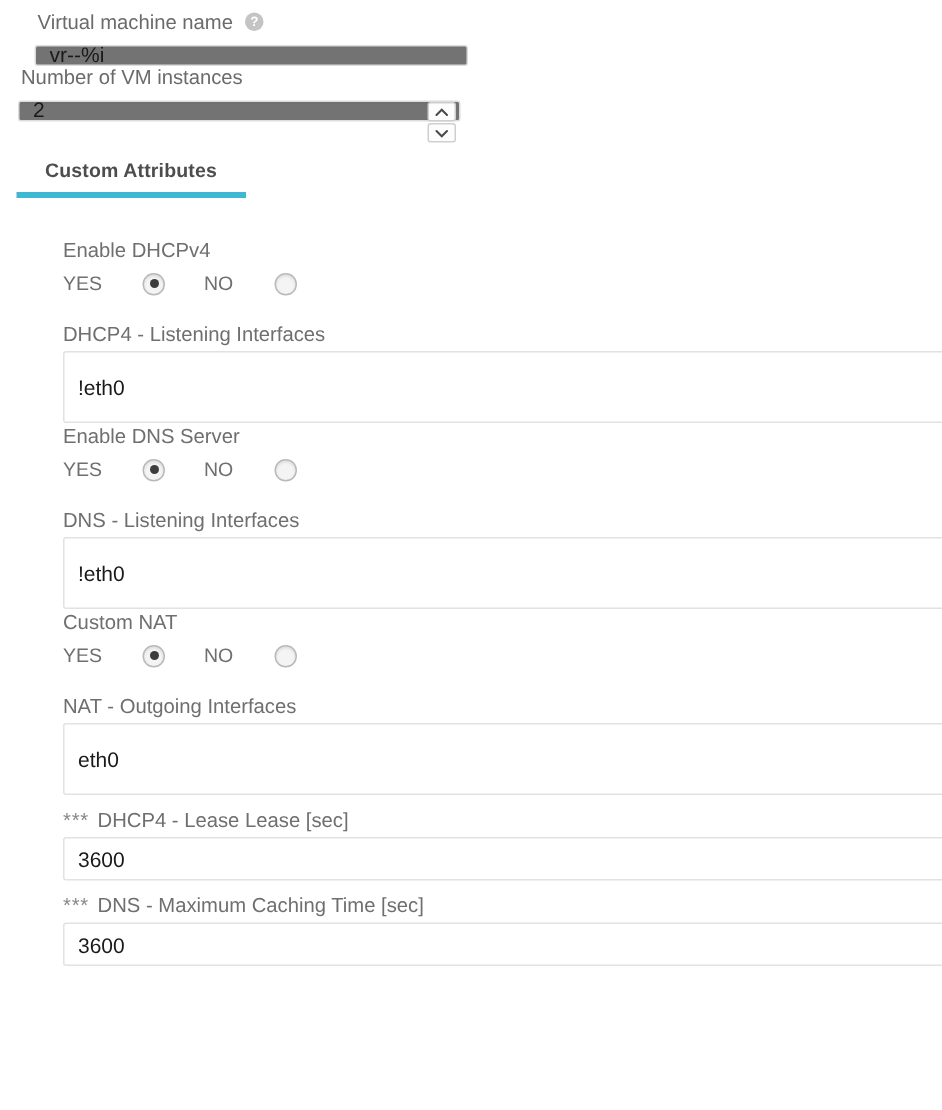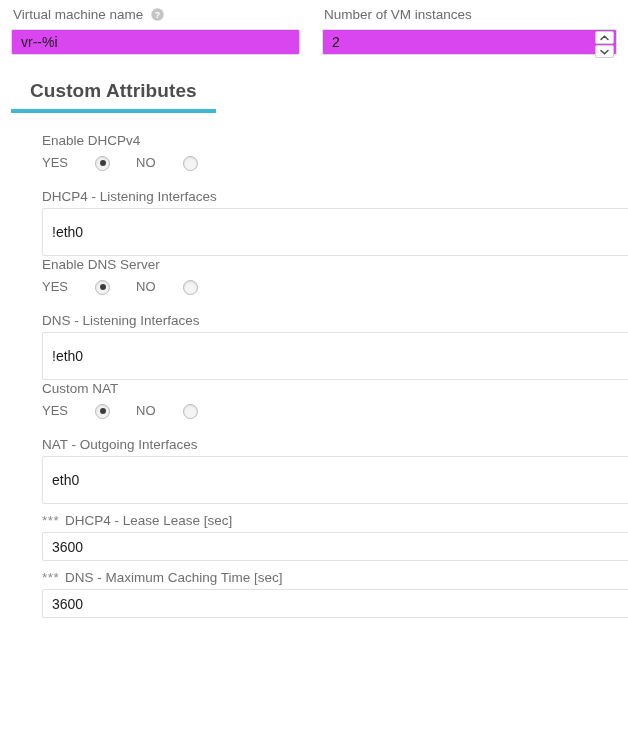--- a/index.html
+++ b/index.html
@@ -13,22 +13,23 @@
     font-family: "Liberation Sans", sans-serif;
     font-size: 13px;
     color: #555555;
     overflow: hidden;
     position: relative;
   }
 
   
   .top-row {
     display: flex;
-    padding: 7px 0 0 0;
-    box-sizing: border-box;
+    padding: 7px 0 0 12px;
+    box-sizing: border-box;
+    flex-direction: column;
   }
   .top-col {
     box-sizing: border-box;
   }
   .top-col.left  { width: 322px; padding: 0 22px 0 11px; }
   .top-col.right { width: 306px; padding: 0 11px 0 0;   }
 
   .field-label {
     display: block;
     font-size: 13.5px;
@@ -41,24 +42,24 @@
     display: inline-block;
     vertical-align: -2px;
     width: 13px;
     height: 13px;
     margin-left: 4px;
   }
 
   .text-input {
     box-sizing: border-box;
     width: 100%;
-    height: 26px;
+    height: 14px;
     border: 1px solid #dcdcdc;
     border-radius: 2px;
-    background: #d946ef;
+    background: #737373;
     padding: 0 9px;
     font-family: "Liberation Sans", sans-serif;
     font-size: 14px;
     color: #1a1a1a;
     line-height: 29px;
     outline: none;
     box-shadow: inset 0 1px 1px rgba(0,0,0,0.035);
   }
 
   
@@ -89,21 +90,21 @@
 
   
   .tabbar {
     margin-top: 21px;
     padding-left: 11px;
     border-bottom: 0;
     height: 32px;
   }
   .tab {
     display: inline-block;
-    font-size: 19px;
+    font-size: 13px;
     font-weight: bold;
     color: #4d4d4d;
     padding: 4px 19px 7px 19px;
     letter-spacing: 0.1px;
     cursor: pointer;
   }
   .tab.active {
     border-bottom: 4px solid #3fb8d4;
   }
 

